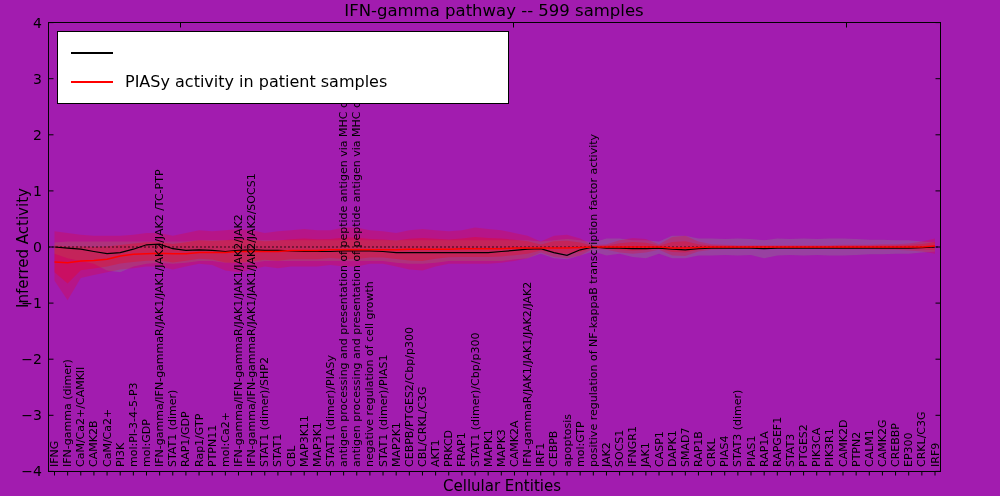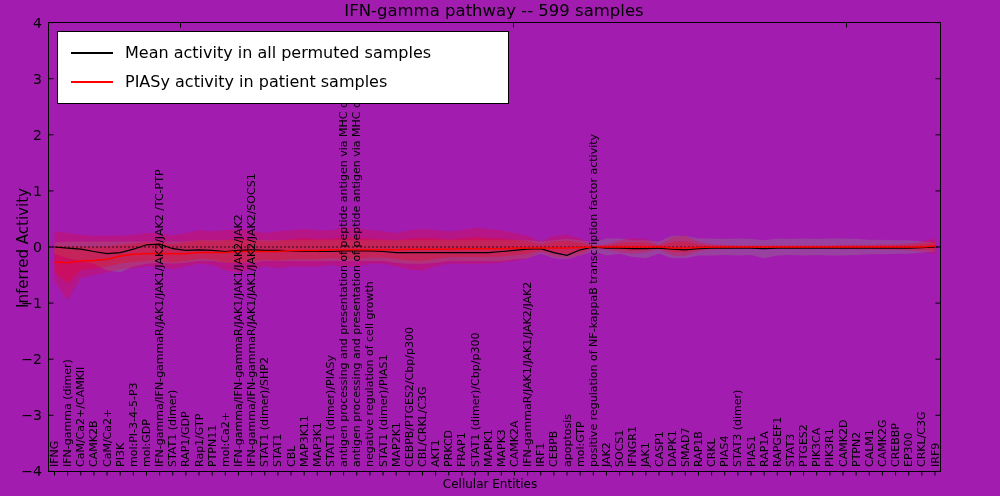--- a/index.html
+++ b/index.html
@@ -1,20 +1,20 @@
 <!DOCTYPE html>
 <html><head>
 <meta charset="utf-8">
 <style>
   html,body{margin:0;padding:0;background:#ffffff;}
   .fig{position:relative;width:1000px;height:496px;background:#a21caf;overflow:hidden;
        font-family:"DejaVu Sans", sans-serif;color:#000;}
   .title{position:absolute;left:48px;top:1px;width:892px;text-align:center;
          font-size:16.5px;color:#000;}
-  .xlab{position:absolute;left:44px;top:477px;width:892px;text-align:center;font-size:12px;}
+  .xlab{position:absolute;left:56px;top:477px;width:892px;text-align:center;font-size:15px;}
   .ylab{position:absolute;left:-62px;top:239px;width:170px;text-align:center;font-size:15px;
         transform:rotate(-90deg);}
   svg.chart{position:absolute;left:0;top:0;}
   .legend{position:absolute;left:57px;top:31px;width:452px;background:#ffffff;
           border:1px solid #000;box-sizing:border-box;padding:6px 0 7px 0;}
   .legend-row{display:flex;align-items:center;height:29px;}
   .legend-swatch{width:42px;margin-left:13px;margin-right:12px;border-top-style:solid;
                  border-top-width:2px;height:0;}
   .legend-label{font-size:16px;white-space:nowrap;}
 </style>
@@ -205,21 +205,20 @@
         <text x="42" y="308.1" text-anchor="end">−1</text>
         <text x="42" y="364.2" text-anchor="end">−2</text>
         <text x="42" y="420.3" text-anchor="end">−3</text>
         <text x="42" y="476.4" text-anchor="end">−4</text>
       </g>
     </svg>
 
   <div class="legend">
     <div class="legend-row">
       <div class="legend-swatch" id="sw0" style="border-top-color: rgb(0, 0, 0);"></div>
-      <div class="legend-label">Mean activity in all permuted samples</div>
     </div>
     <div class="legend-row">
       <div class="legend-swatch" id="sw1" style="border-top-color: rgb(255, 0, 0);"></div>
       <div class="legend-label">PIASy activity in patient samples</div>
     </div>
   </div>
 
   <div class="xlab">Cellular Entities</div>
   <div class="ylab">Inferred Activity</div>
 

